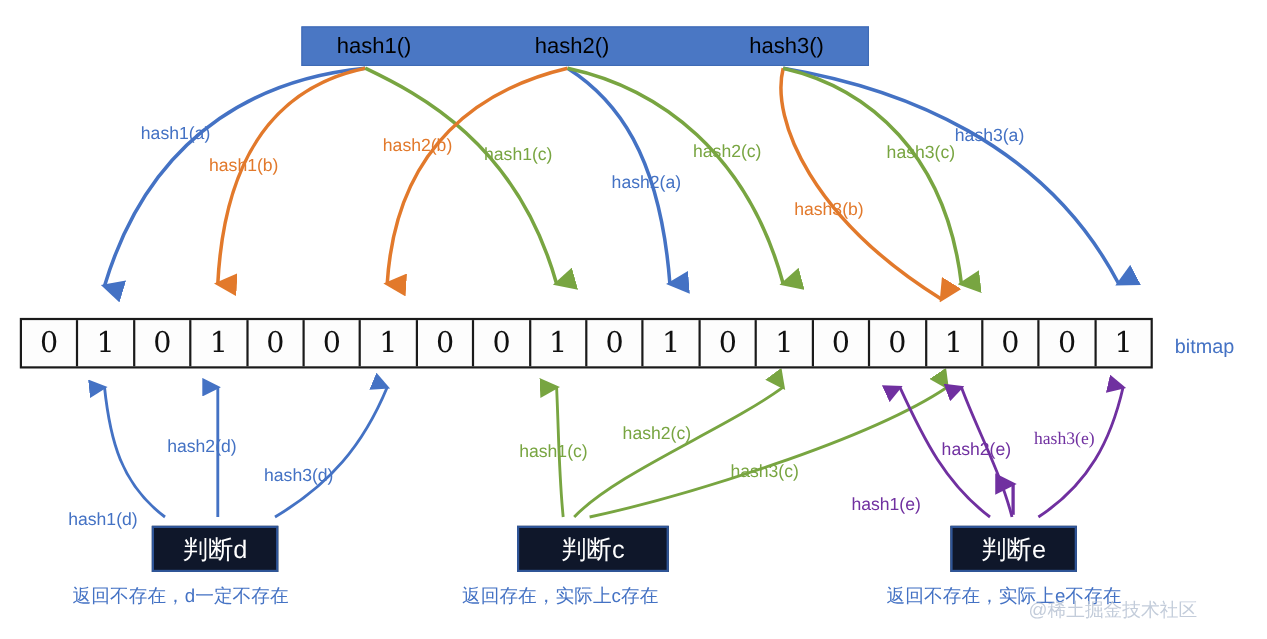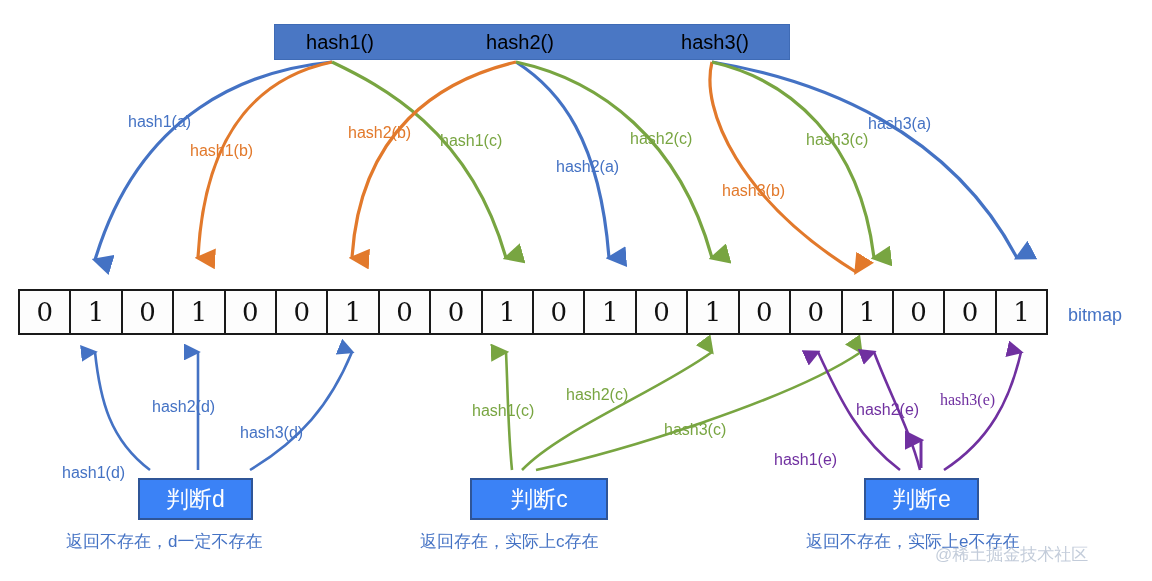--- a/index.html
+++ b/index.html
@@ -79,21 +79,21 @@
     white-space:nowrap;
     line-height:18px;
   }
   .c-blue{color:#4472c4;}
   .c-orange{color:#e2792b;}
   .c-green{color:#78a541;}
   .c-purple{color:#7030a0;}
   .dbox{
     position:absolute;
     height:42px;
-    background:#3b82f6;
+    background:#0f172a;
     border:2px solid #2f5597;
     box-sizing:border-box;
     display:flex;
     align-items:center;
     justify-content:center;
     color:#ffffff;
     font-size:23px;
     white-space:nowrap;
   }
   .dcap{

